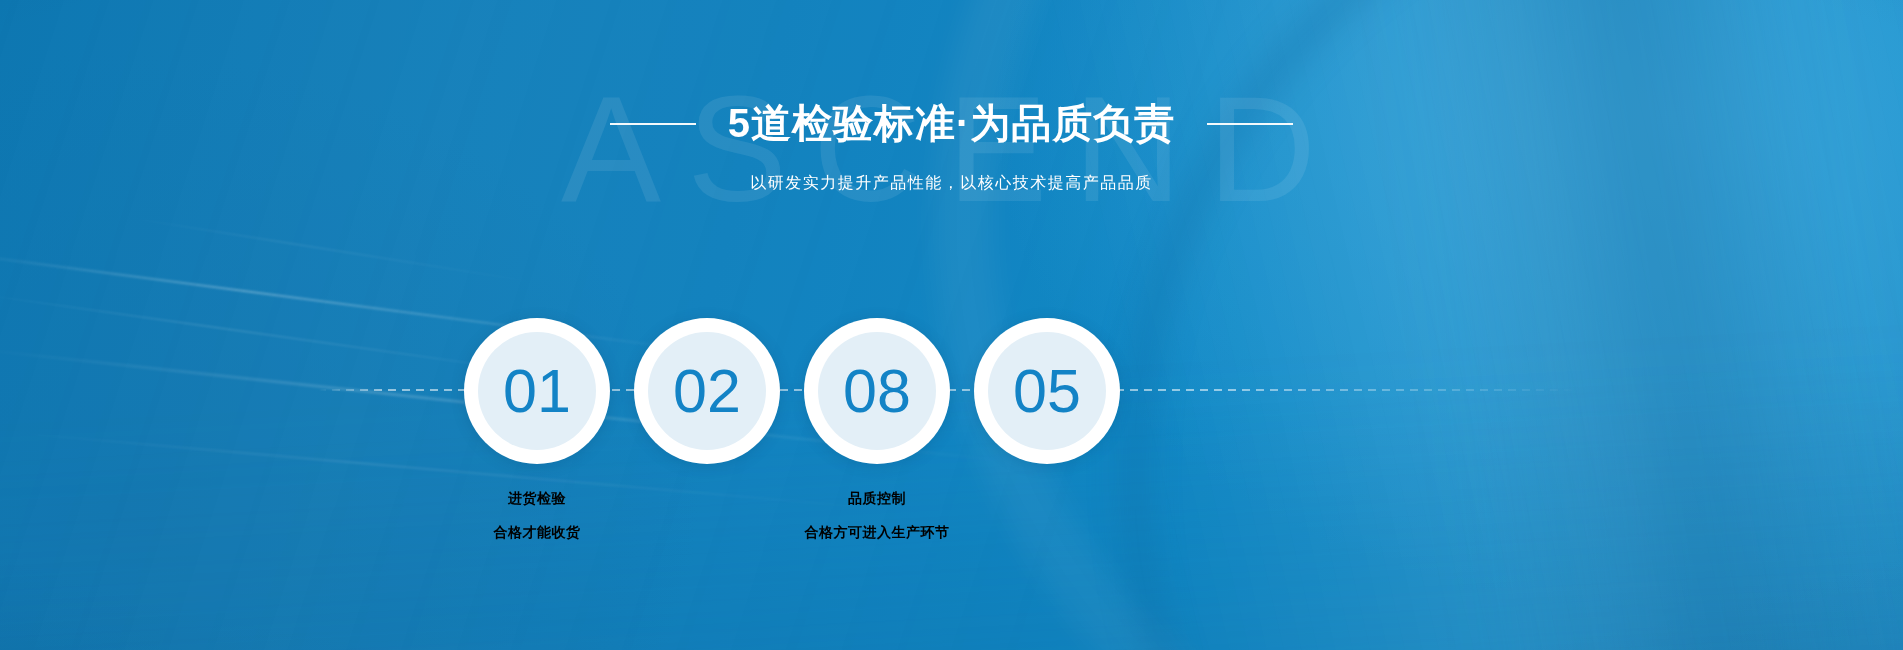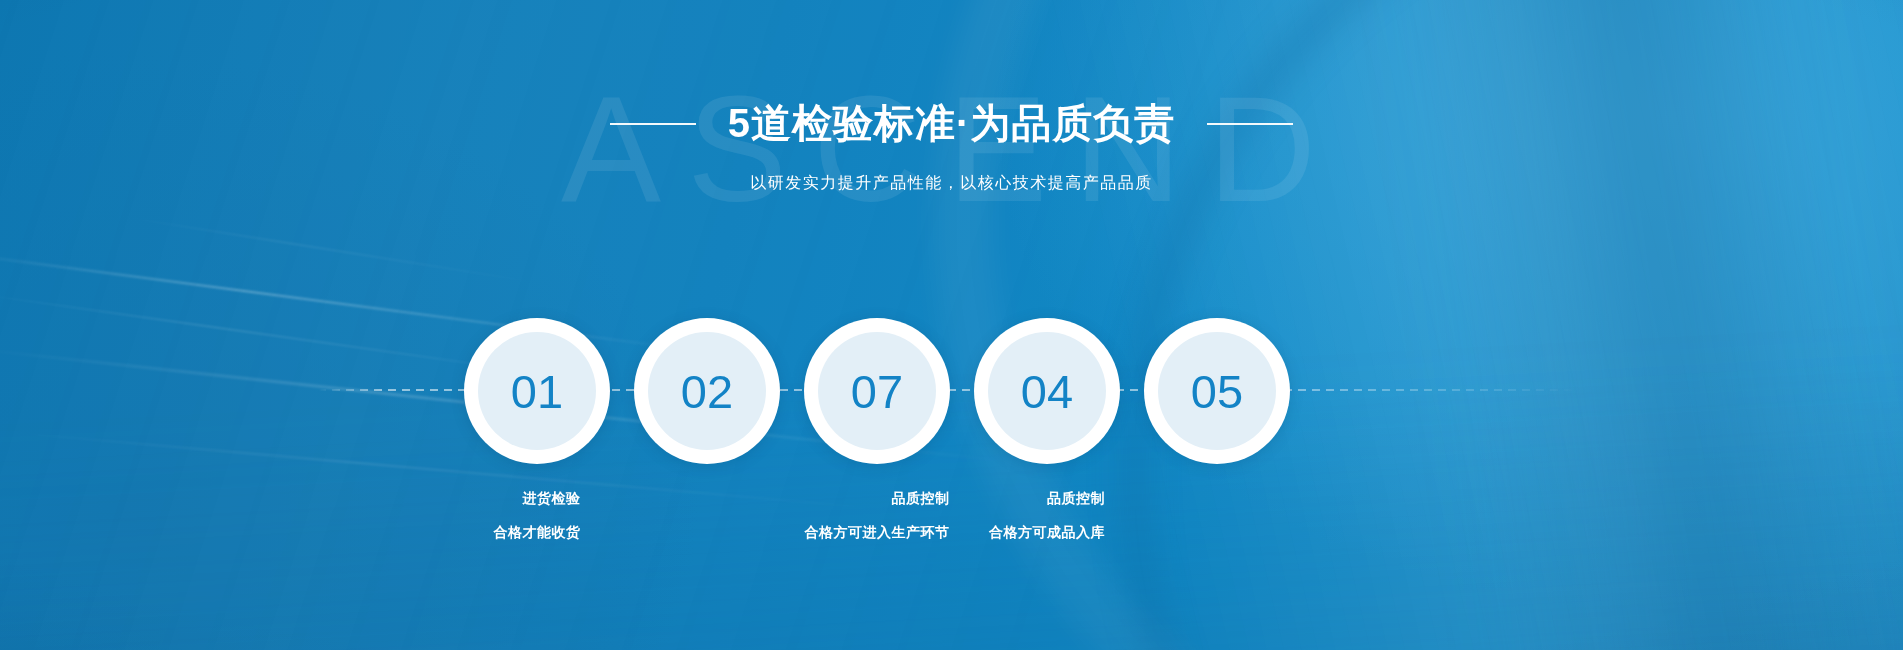--- a/index.html
+++ b/index.html
@@ -204,30 +204,30 @@
   .bubble-inner {
     width: 118px;
     height: 118px;
     border-radius: 50%;
     background: #e3eff7;
     display: flex;
     align-items: center;
     justify-content: center;
   }
   .bubble-num {
-    font-size: 47px;
+    font-size: 61px;
     font-weight: 400;
     color: #1383c6;
     letter-spacing: 0px;
     line-height: 1;
   }
   .labels {
     margin-top: 26px;
-    text-align: right;
-    color: #ffffff;
+    text-align: center;
+    color: #000000;
     white-space: nowrap;
   }
   .label-main {
     font-size: 14px;
     font-weight: bold;
     letter-spacing: .5px;
   }
   .label-sub {
     margin-top: 16px;
     font-size: 14px;
@@ -286,40 +286,29 @@
         <div class="bubble">
           <div class="bubble-inner">
             <span class="bubble-num">02</span>
           </div>
         </div>
       </div>
 
       <div class="step">
         <div class="bubble">
           <div class="bubble-inner">
-            <span class="bubble-num">07</span>
+            <span class="bubble-num">08</span>
           </div>
         </div>
         <div class="labels">
           <div class="label-main">品质控制</div>
           <div class="label-sub">合格方可进入生产环节</div>
         </div>
       </div>
 
-      <div class="step">
-        <div class="bubble">
-          <div class="bubble-inner">
-            <span class="bubble-num">04</span>
-          </div>
-        </div>
-        <div class="labels">
-          <div class="label-main">品质控制</div>
-          <div class="label-sub">合格方可成品入库</div>
-        </div>
-      </div>
 
       <div class="step">
         <div class="bubble">
           <div class="bubble-inner">
             <span class="bubble-num">05</span>
           </div>
         </div>
       </div>
 
     </div>

